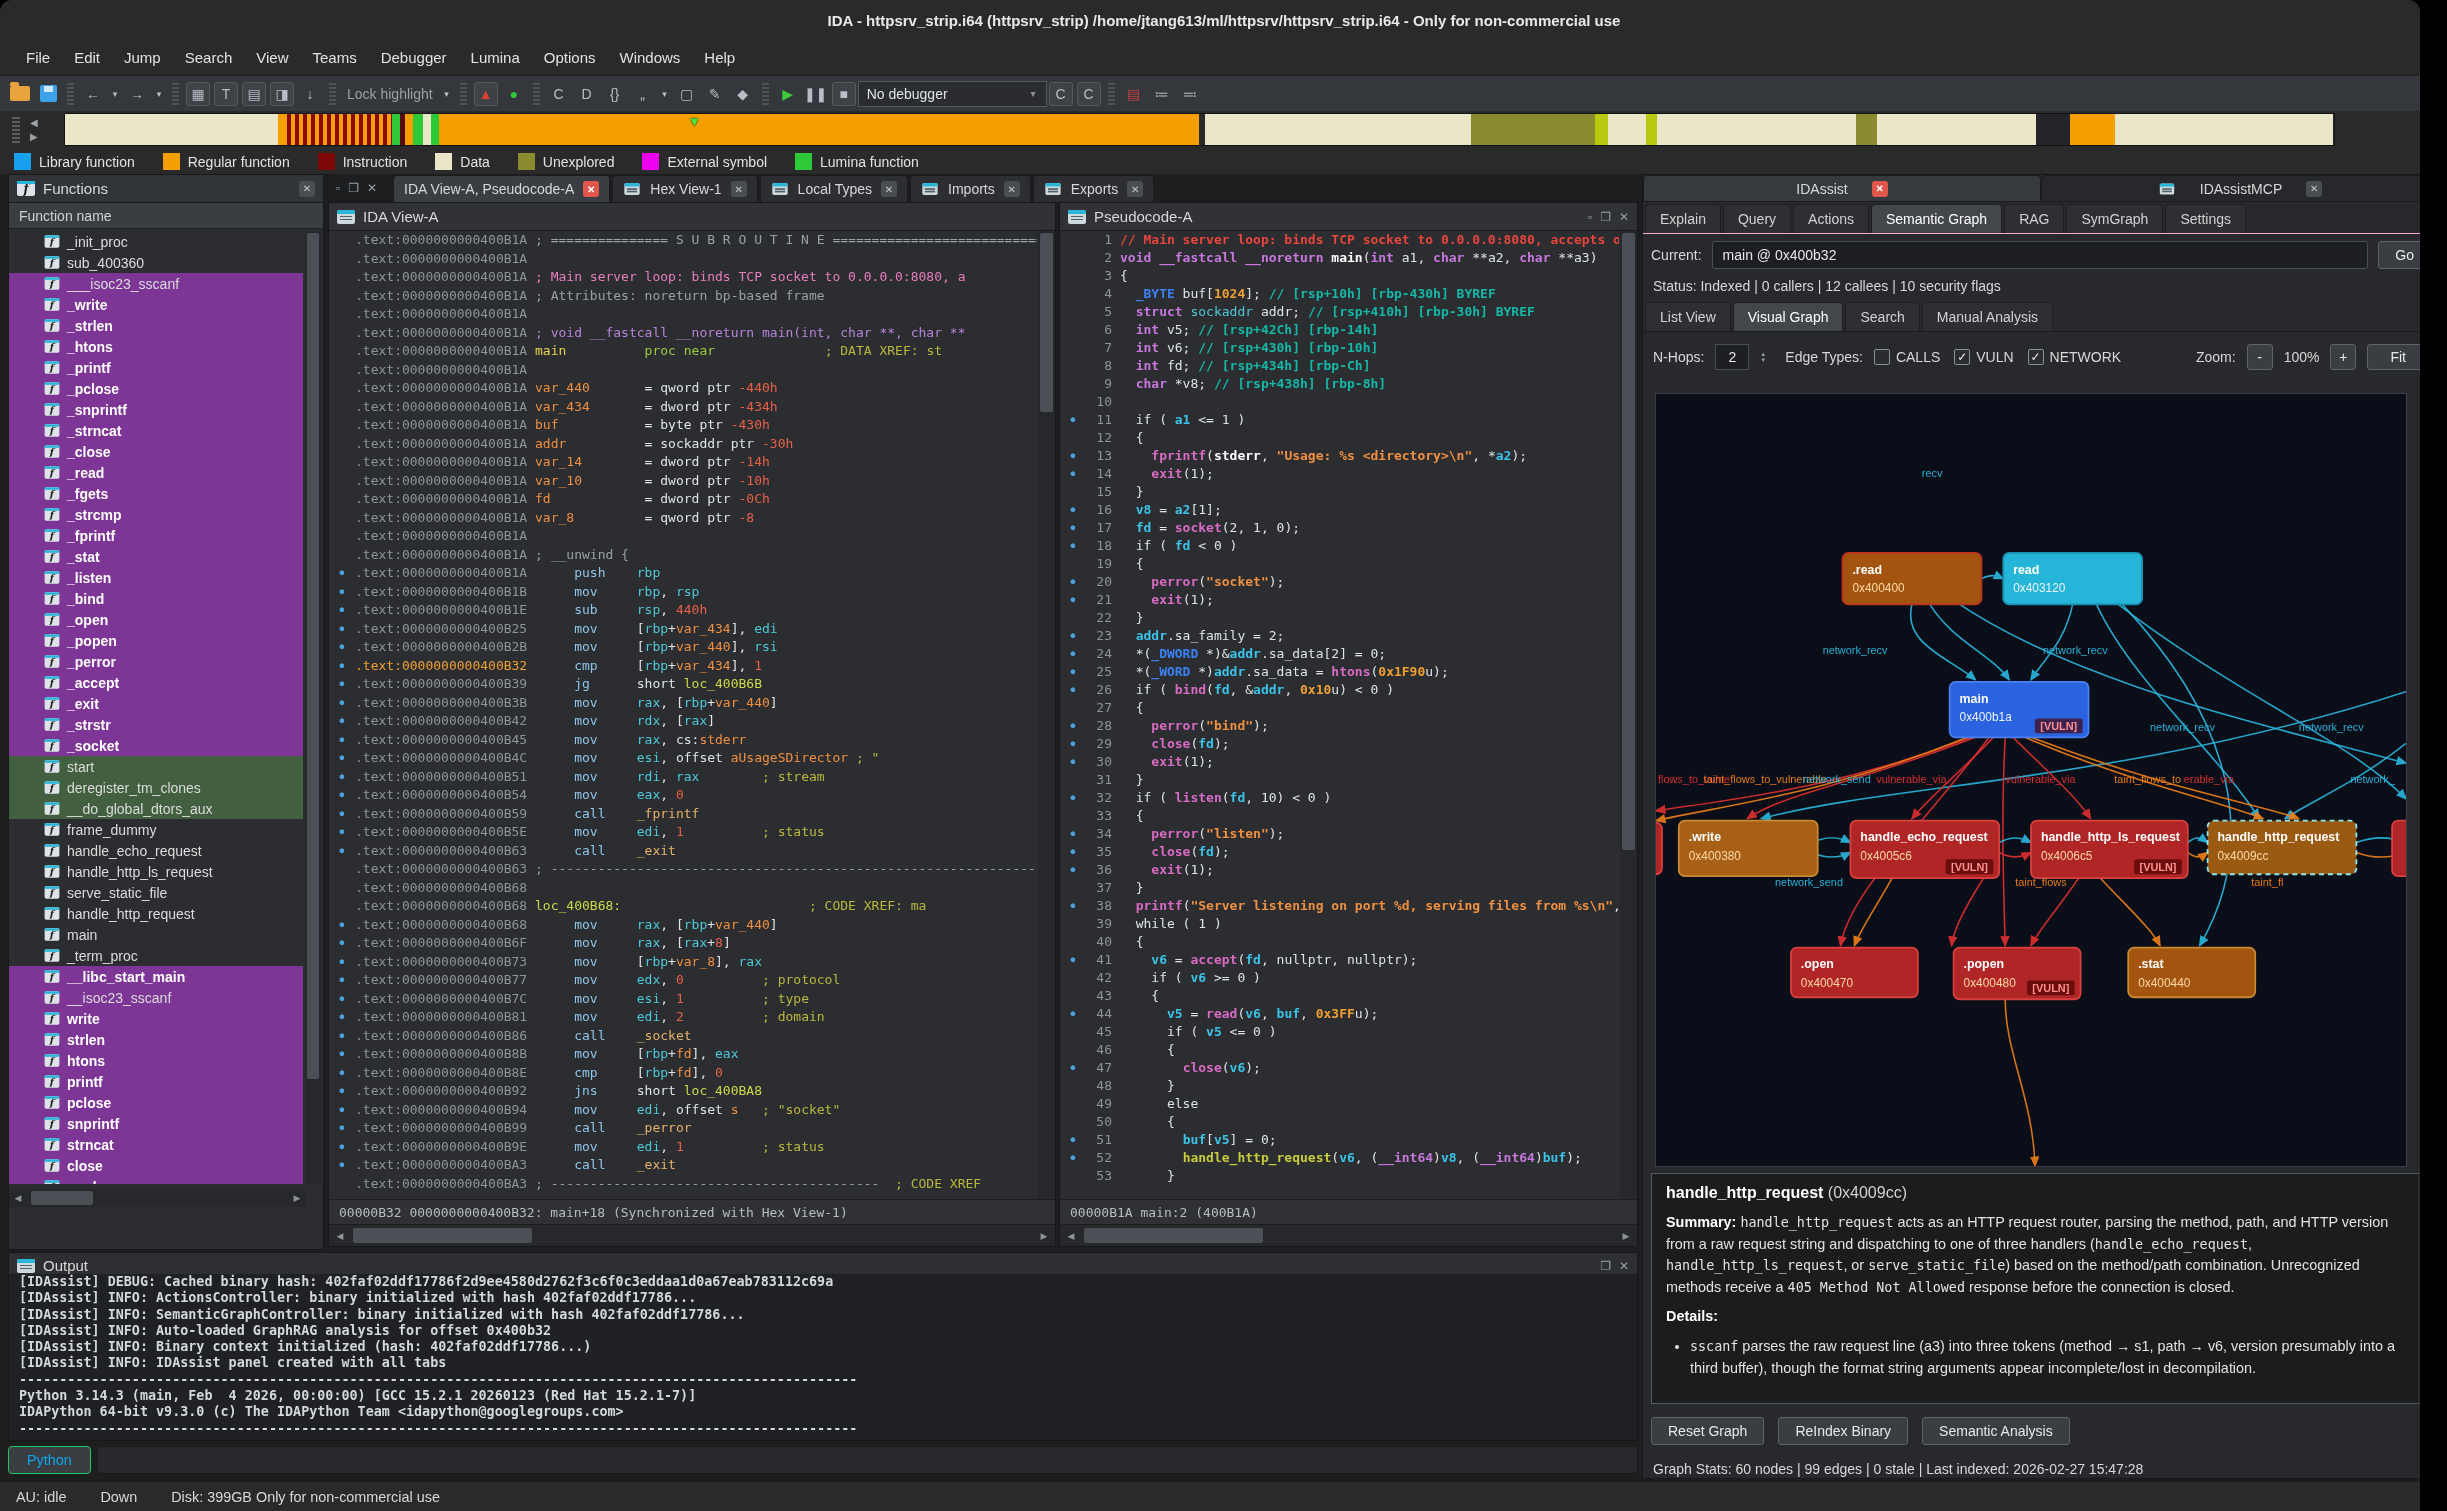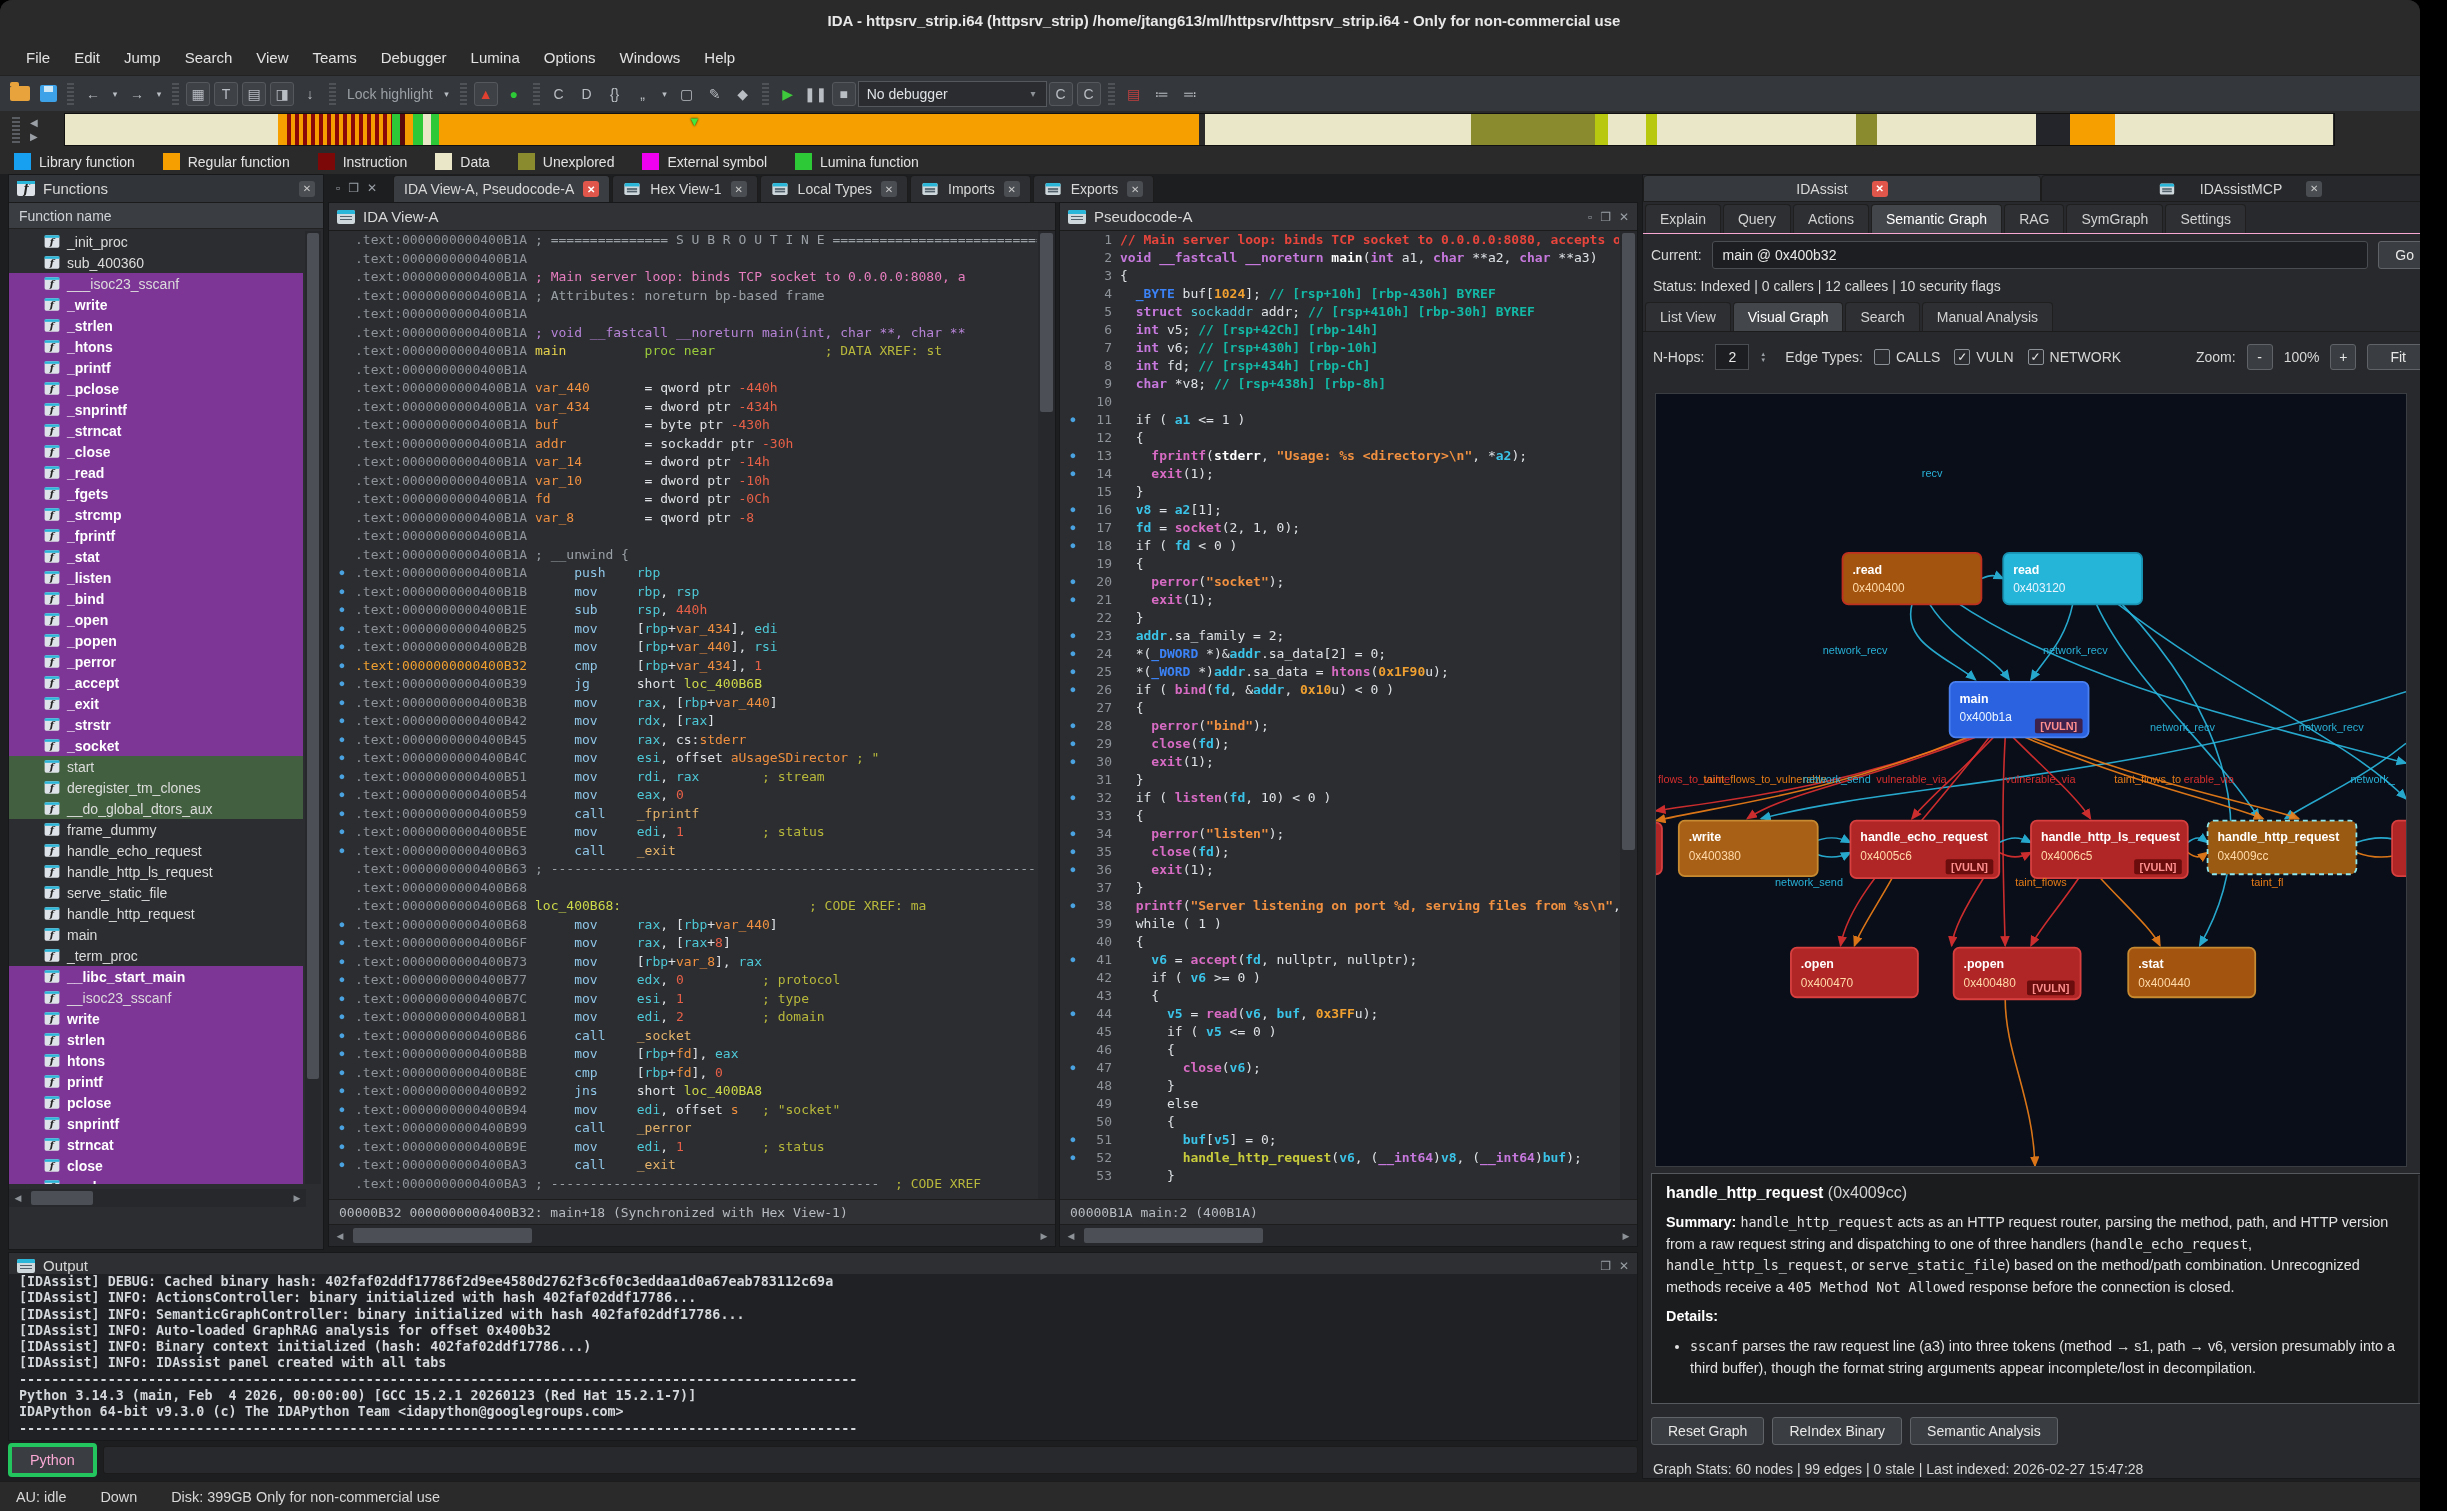--- a/index.html
+++ b/index.html
@@ -154,32 +154,32 @@
     border:1px solid #56595e; overflow:hidden; padding:10px 26px 10px 14px; }
   #da-card h3 { color:#fff; font-size:16px; margin-bottom:10px; font-weight:bold; }
   #da-card h3 .addr { font-weight:normal; color:#d2d2d2; }
   .cardp { color:#e2e2e2; font-size:14.4px; line-height:1.5; margin-bottom:8px; }
   .cs-b { font-weight:bold; color:#fff; }
   .cs-m { font-family:"DejaVu Sans Mono", monospace; font-size:13.4px; }
   #da-card ul { margin-left:24px; }
   #da-card li { color:#e2e2e2; font-size:14.4px; line-height:1.5; }
   #card-scroll { position:absolute; right:1px; top:1px; width:15px; height:229px; background:#2a2c2f; }
   #card-thumb { position:absolute; left:2px; top:18px; width:11px; height:119px; background:#4c4f55; }
-  #da-actions { position:absolute; left:8px; top:1242px; display:flex; gap:8px; }
+  #da-actions { position:absolute; left:8px; top:1242px; display:flex; gap:14px; }
   #da-stats { position:absolute; left:10px; top:1286px; color:#d8d8d8; font-size:14px; }
 
   
   #output { left:8px; top:1252px; width:1630px; height:189px; background:#242628; border:1px solid #17181a; }
   #out-title { height:26px; background:#2d2f32; display:flex; align-items:center; gap:8px; padding:0 8px; border-bottom:1px solid #1b1b1b; }
   #out-body { position:absolute; left:0; top:26px; right:0; bottom:0; background:#1f2124; overflow:hidden;
     font-family:"DejaVu Sans Mono", monospace; font-weight:bold; font-size:13.4px; color:#d4d7db;
     line-height:16.3px; padding:0 10px; }
   #out-body .oline { white-space:pre; overflow:hidden; }
   #pythonrow { left:8px; top:1443px; width:1630px; height:34px; display:flex; gap:6px; align-items:center; }
-  #py-btn { background:#3a3d41; border:4px solid #22c55e; border-radius:4px; color:#f9a8d4;
+  #py-btn { background:#3a3d41; border:1px solid #22c55e; border-radius:4px; color:#0ea5e9;
     font-size:14.4px; padding:5px 18px; }
   #py-input { flex:1; height:28px; background:#27292c; border:1px solid #1b1b1b; border-radius:3px; }
 
   
   #statusbar { left:0; top:1481px; width:2448px; height:31px; background:#2a2a2a; border-top:1px solid #1c1c1c;
     display:flex; align-items:center; gap:34px; padding-left:16px; color:#d8d8d8; font-size:14.4px; }
 </style>
 </head>
 <body>
 

